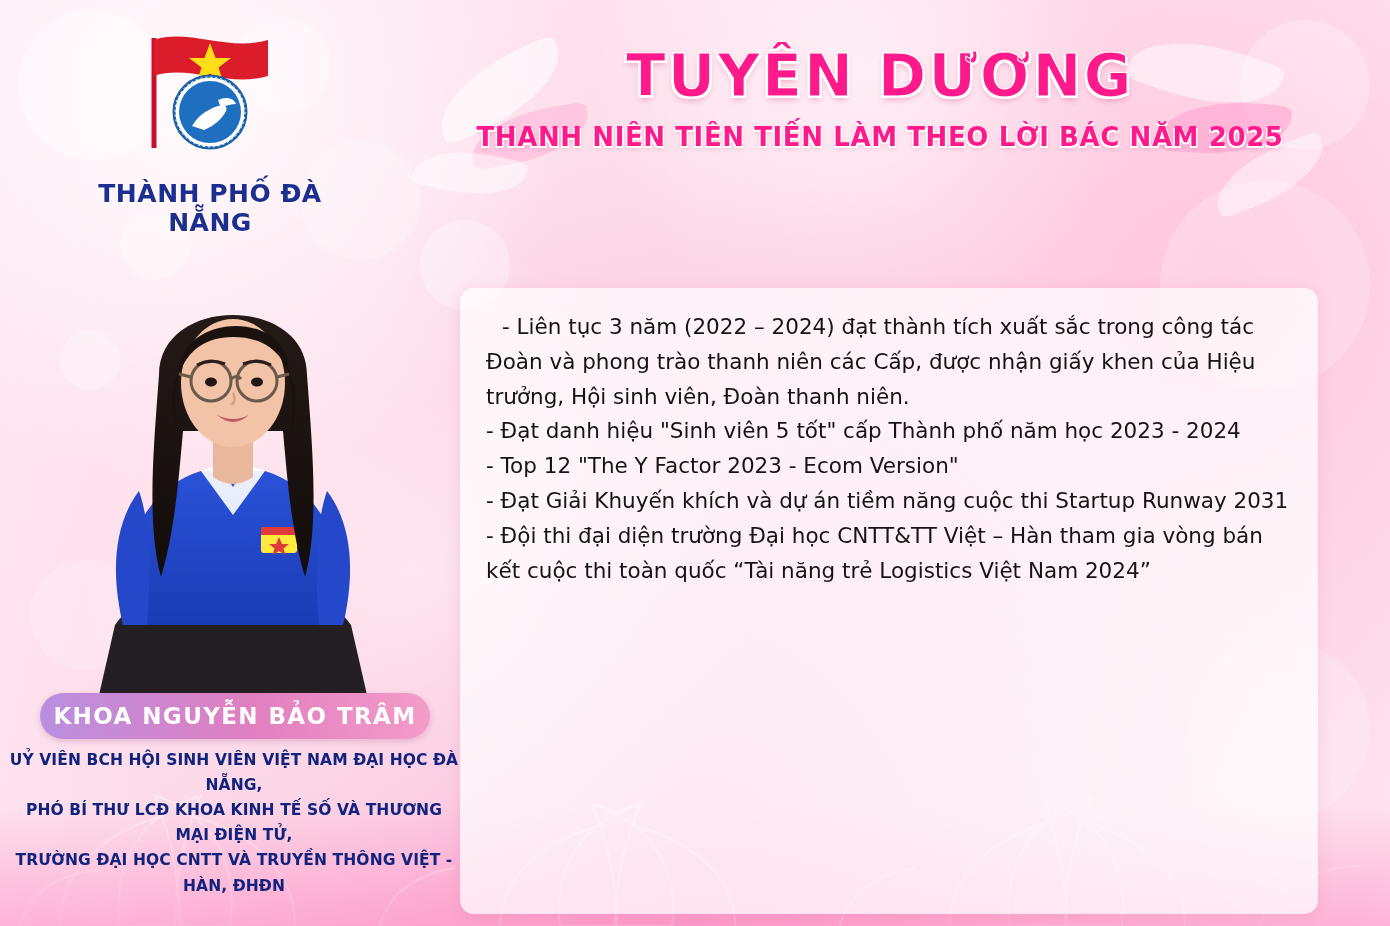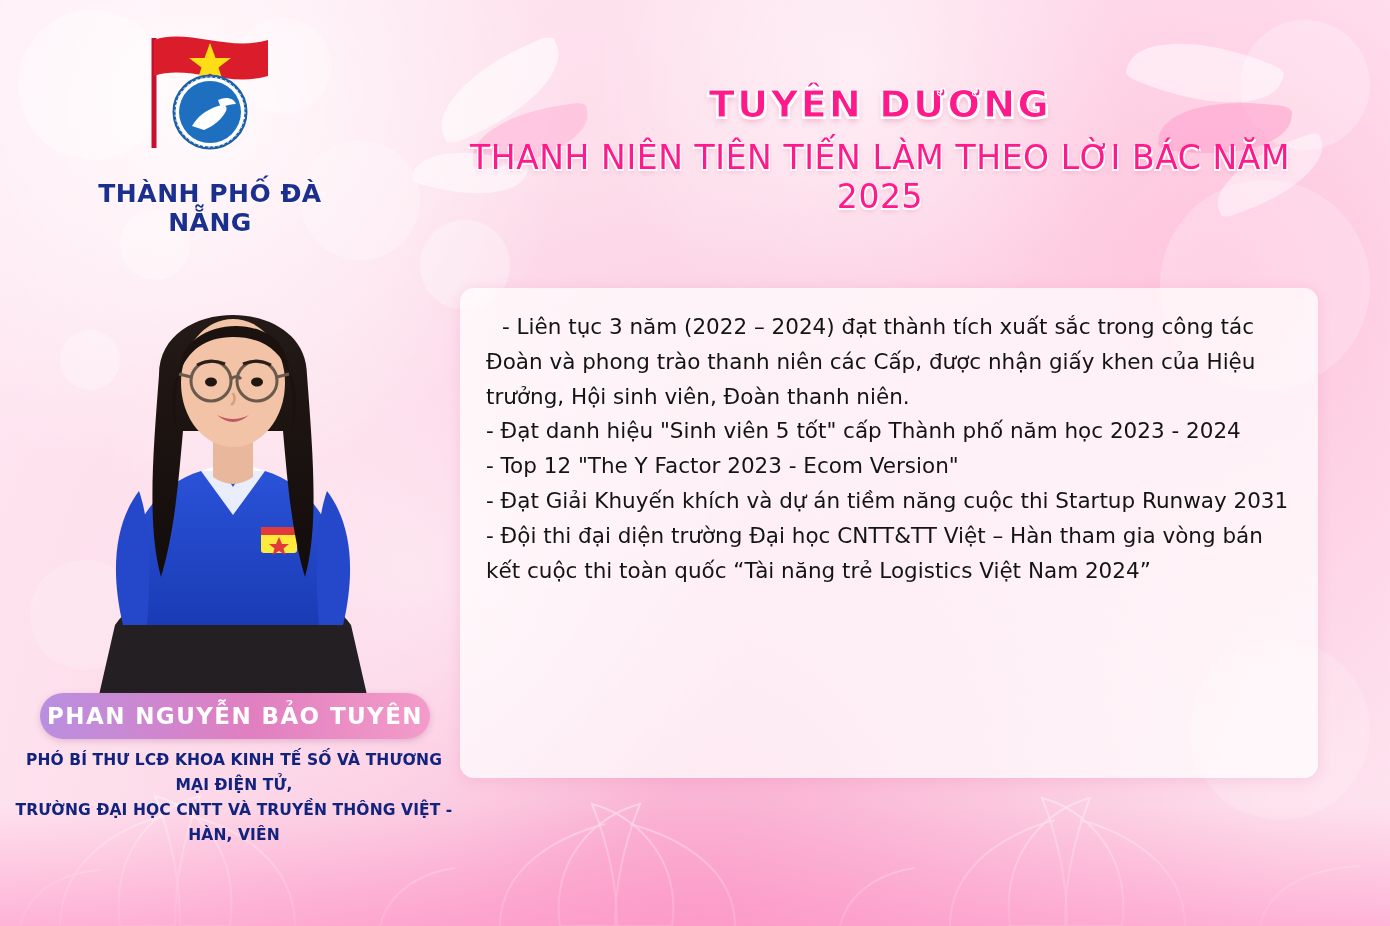--- a/index.html
+++ b/index.html
@@ -90,35 +90,34 @@
   
   .title-wrap {
     position: absolute;
     left: 430px; top: 42px;
     width: 900px;
     text-align: center;
   }
   .title-main {
     font-family: "DejaVu Sans", sans-serif;
     font-weight: 700;
-    font-size: 38px;
+    font-size: 58px;
     letter-spacing: 2.5px;
     color: #ff1a8c;
     -webkit-text-stroke: 1px #ffffff;
     text-shadow:
       2px 2px 0 #ffffff,
       -2px 2px 0 #ffffff,
       0 4px 6px rgba(200,0,90,0.25);
-    margin-top: 40px;
   }
   .title-sub {
     margin-top: 12px;
     font-family: "DejaVu Sans", sans-serif;
-    font-weight: 400;
-    font-size: 33px;
+    font-weight: 700;
+    font-size: 26px;
     letter-spacing: 0.6px;
     color: #ff1a8c;
     text-shadow:
       1.5px 1.5px 0 #ffffff,
       -1.5px 1.5px 0 #ffffff,
       0 3px 5px rgba(200,0,90,0.2);
   }
   .section-title {
     position: absolute;
     left: 460px; top: 232px;
@@ -133,21 +132,21 @@
     text-shadow:
       2px 2px 0 #e2007a,
       -1px 2px 0 #e2007a,
       0 4px 6px rgba(170,0,80,0.3);
   }
 
   
   .panel {
     position: absolute;
     left: 460px; top: 288px;
-    width: 858px; height: 490px;
+    width: 858px; height: 626px;
     background: rgba(255,255,255,0.72);
     border-radius: 14px;
     padding: 22px 26px 14px 26px;
     box-shadow: 0 2px 14px rgba(214,93,157,0.18);
   }
   .panel p {
     font-family: "DejaVu Sans", sans-serif;
     font-size: 21.5px;
     line-height: 1.62;
     color: #141414;
@@ -327,20 +326,21 @@
 
       <path d="M142 140 q14 -7 28 -1" stroke="#2b1d17" stroke-width="3" fill="none"></path>
       <path d="M188 139 q14 -6 28 1" stroke="#2b1d17" stroke-width="3" fill="none"></path>
 
       <path d="M178 168 q4 8 -2 12" stroke="#d79e81" stroke-width="2.5" fill="none"></path>
       <path d="M162 190 q16 14 32 0 q-16 8 -32 0 z" fill="#c05a62"></path>
     </svg>
   </div>
 
   <div class="name-badge">
-    <span>PHAN NGUYỄN BẢO TUYÊN</span>
+    <span>KHOA NGUYỄN BẢO TRÂM</span>
   </div>
   <div class="role-lines">
+    <div>UỶ VIÊN BCH HỘI SINH VIÊN VIỆT NAM ĐẠI HỌC ĐÀ NẴNG,</div>
     <div>PHÓ BÍ THƯ LCĐ KHOA KINH TẾ SỐ VÀ THƯƠNG MẠI ĐIỆN TỬ,</div>
-    <div>TRƯỜNG ĐẠI HỌC CNTT VÀ TRUYỀN THÔNG VIỆT - HÀN, VIÊN</div>
+    <div>TRƯỜNG ĐẠI HỌC CNTT VÀ TRUYỀN THÔNG VIỆT - HÀN, ĐHĐN</div>
   </div>
 
 </div>
 
 </body></html>

